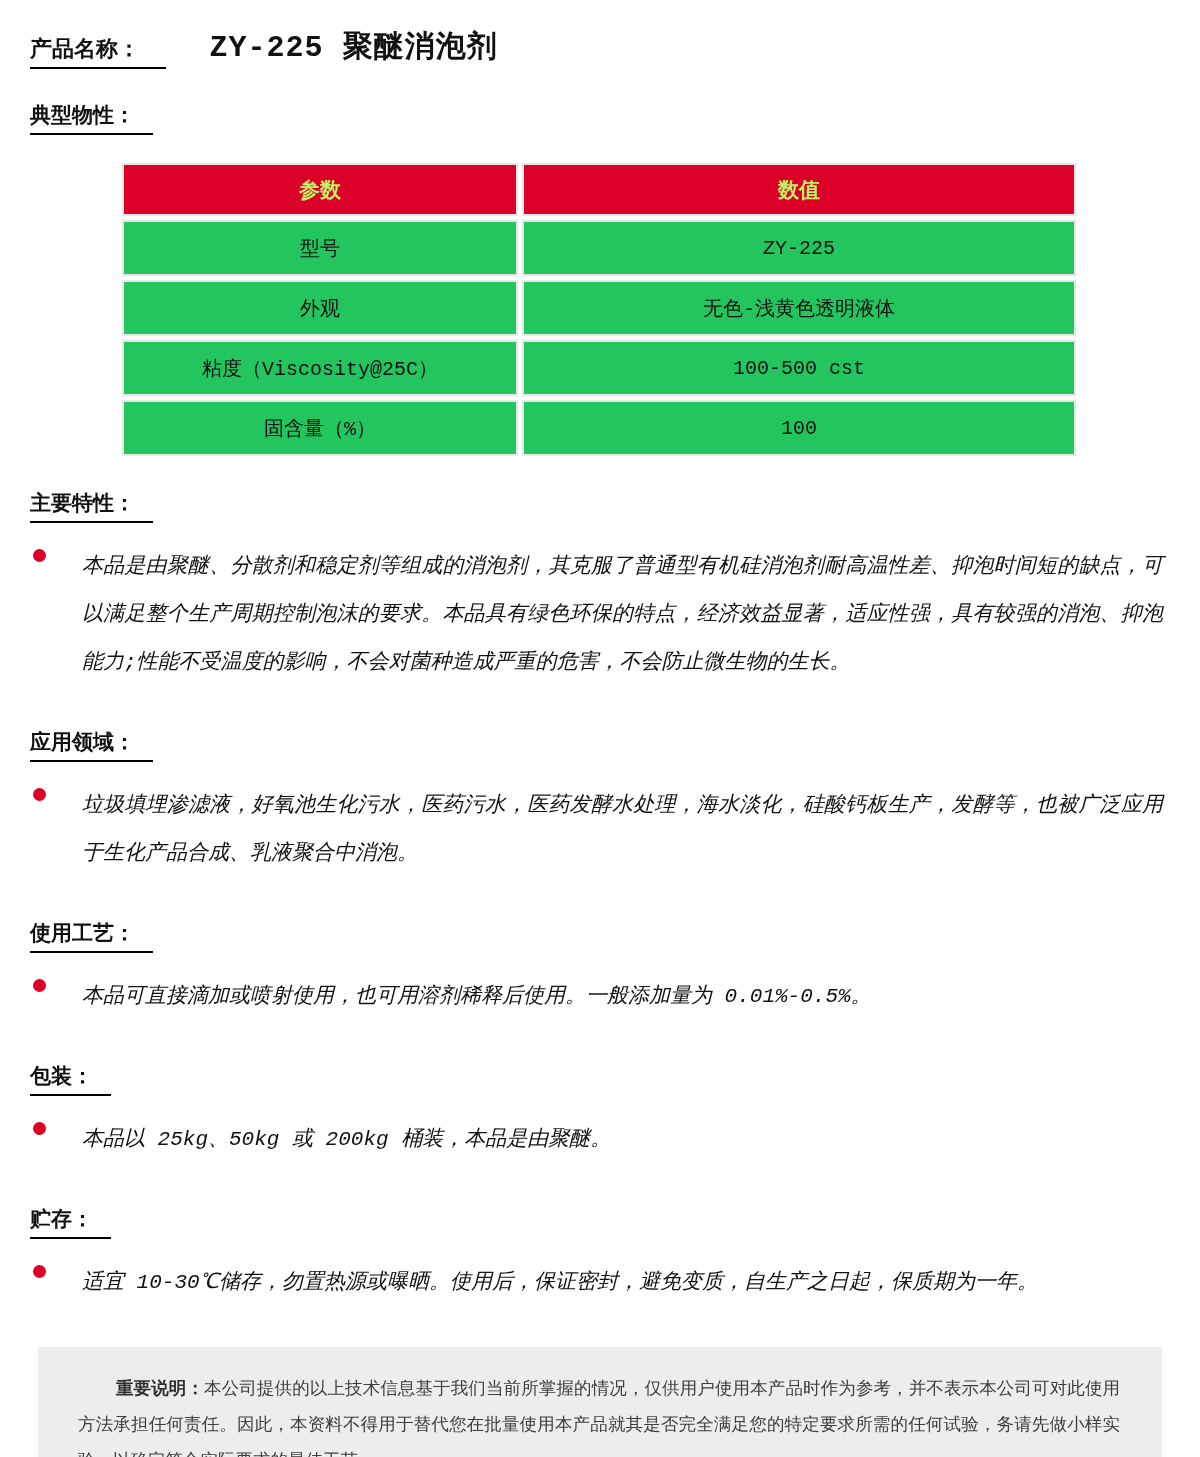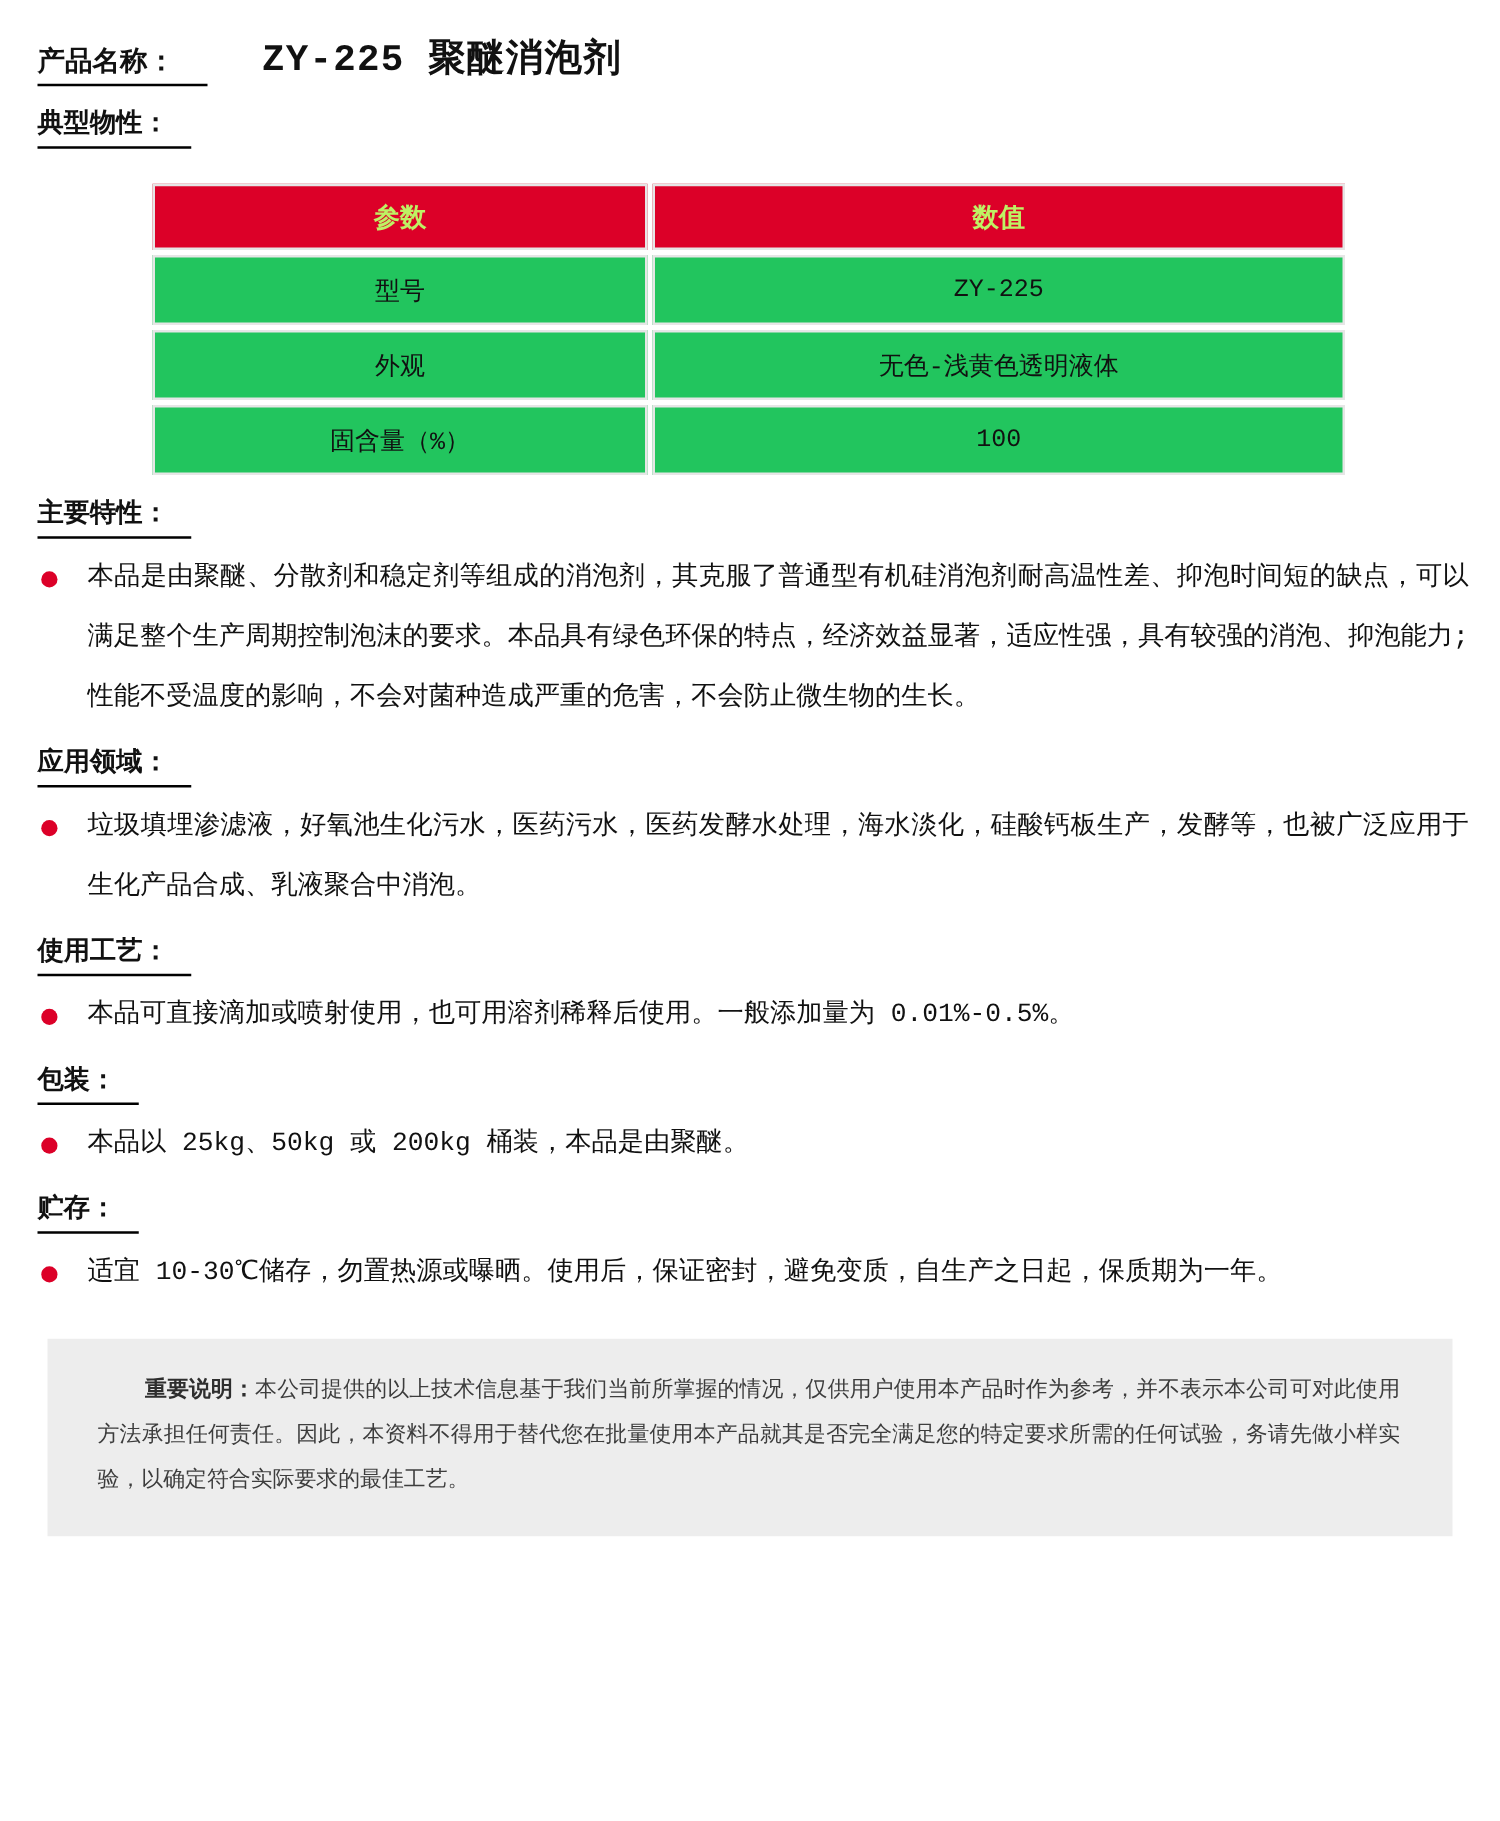--- a/index.html
+++ b/index.html
@@ -31,21 +31,21 @@
   }
   .doc-title {
     font-size: 30px;
     font-weight: bold;
     margin-left: 34px;
     letter-spacing: 1px;
   }
   
   .sec-heading {
     display: table;
-    margin-top: 16px;
+    margin-top: 32px;
     font-size: 21px;
     line-height: 26px;
     font-weight: bold;
     border-bottom: 2px solid #000;
     padding-right: 18px;
     padding-bottom: 3px;
   }
   
   table.props {
     margin: 24px 0 0 88px;
@@ -80,25 +80,26 @@
   .dot {
     flex: none;
     width: 13px;
     height: 13px;
     border-radius: 50%;
     background: var(--accent-red, #dc0028);
     margin: 18px 24px 0 0;
   }
   .btext {
     flex: 1;
-    margin: 0;
+    margin: 12px;
     font-size: 21px;
     line-height: 48px;
     text-align: justify;
     text-justify: inter-ideograph;
+    font-style: italic;
   }
   
   .disclaimer {
     margin: 28px 13px 0 8px;
     background: var(--disclaimer-bg, #ededed);
     padding: 24px 42px 26px 40px;
     font-size: 17.5px;
     line-height: 36px;
     color: #3d3d3d;
     text-align: justify;
@@ -131,20 +132,24 @@
     <tbody>
       <tr>
         <td>型号</td>
         <td>ZY-225</td>
       </tr>
       <tr>
         <td>外观</td>
         <td>无色-浅黄色透明液体</td>
       </tr>
       <tr>
+        <td>粘度（Viscosity@25C）</td>
+        <td>100-500 cst</td>
+      </tr>
+      <tr>
         <td>固含量（%）</td>
         <td>100</td>
       </tr>
     </tbody>
   </table>
 
   <div class="sec-heading">主要特性：</div>
   <div class="bullet-item">
     <span class="dot"></span>
     <p class="btext">本品是由聚醚、分散剂和稳定剂等组成的消泡剂，其克服了普通型有机硅消泡剂耐高温性差、抑泡时间短的缺点，可以满足整个生产周期控制泡沫的要求。本品具有绿色环保的特点，经济效益显著，适应性强，具有较强的消泡、抑泡能力;性能不受温度的影响，不会对菌种造成严重的危害，不会防止微生物的生长。</p>

